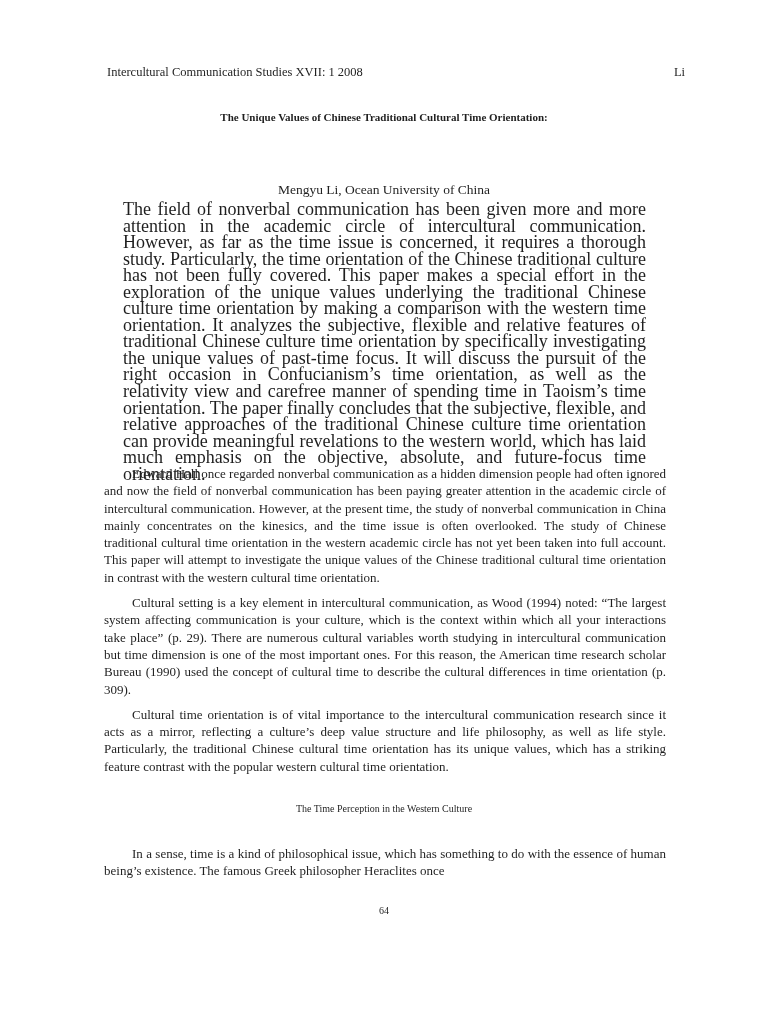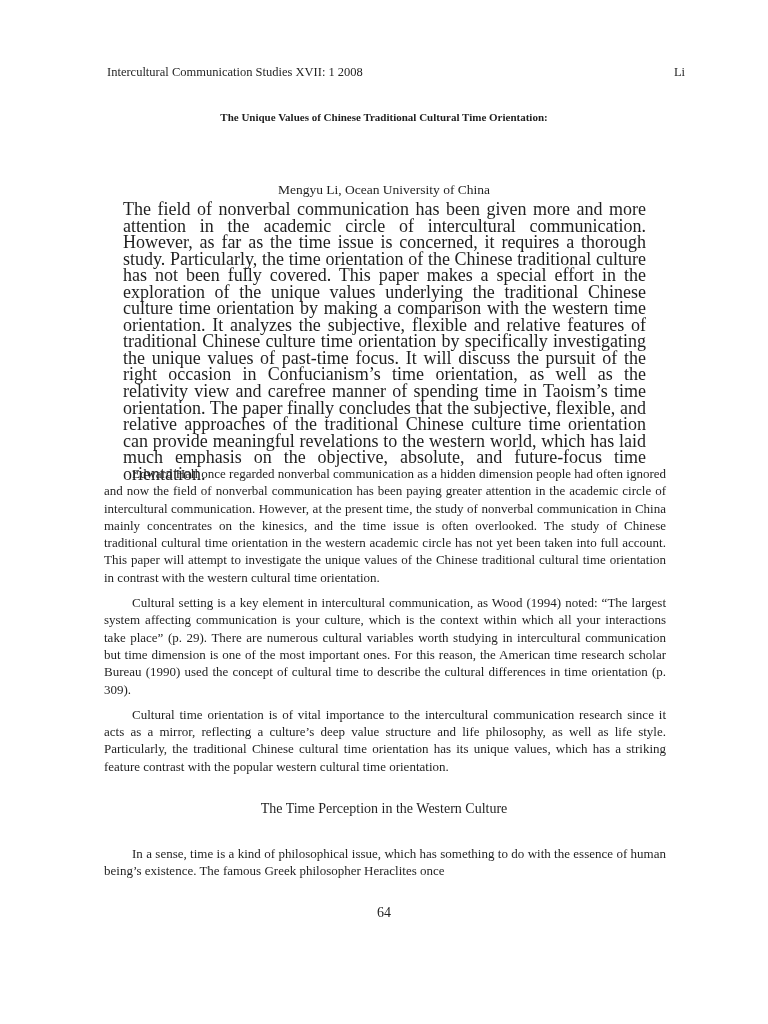--- a/index.html
+++ b/index.html
@@ -70,30 +70,30 @@
   .body-text p, .section-body p {
     margin: 8px;
     text-indent: 28px;
   }
   .section-heading {
     position: absolute;
     top: 800px;
     left: 48px;
     width: 672px;
     text-align: center;
-    font-size: 14px;
+    font-size: 10px;
     line-height: 17px;
   }
   .page-number {
     position: absolute;
     top: 905px;
     left: 48px;
     width: 672px;
     text-align: center;
-    font-size: 14px;
+    font-size: 10px;
   }
 </style>
 </head>
 <body>
 
 <div class="page">
 
   <div class="running-header">
     <span>Intercultural Communication Studies XVII: 1 2008</span>
     <span>Li</span>

